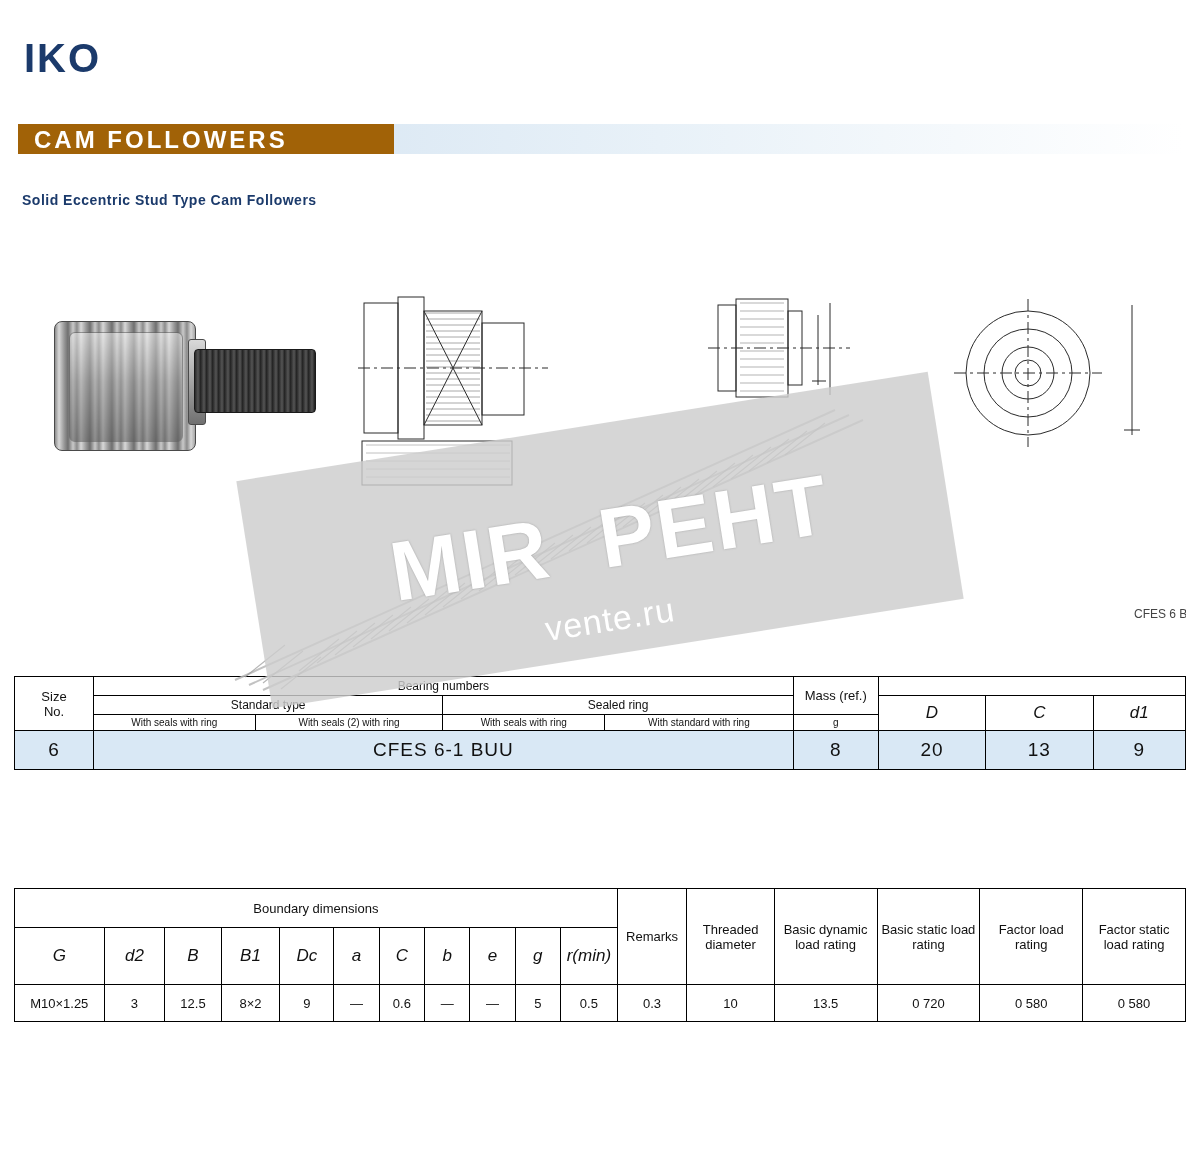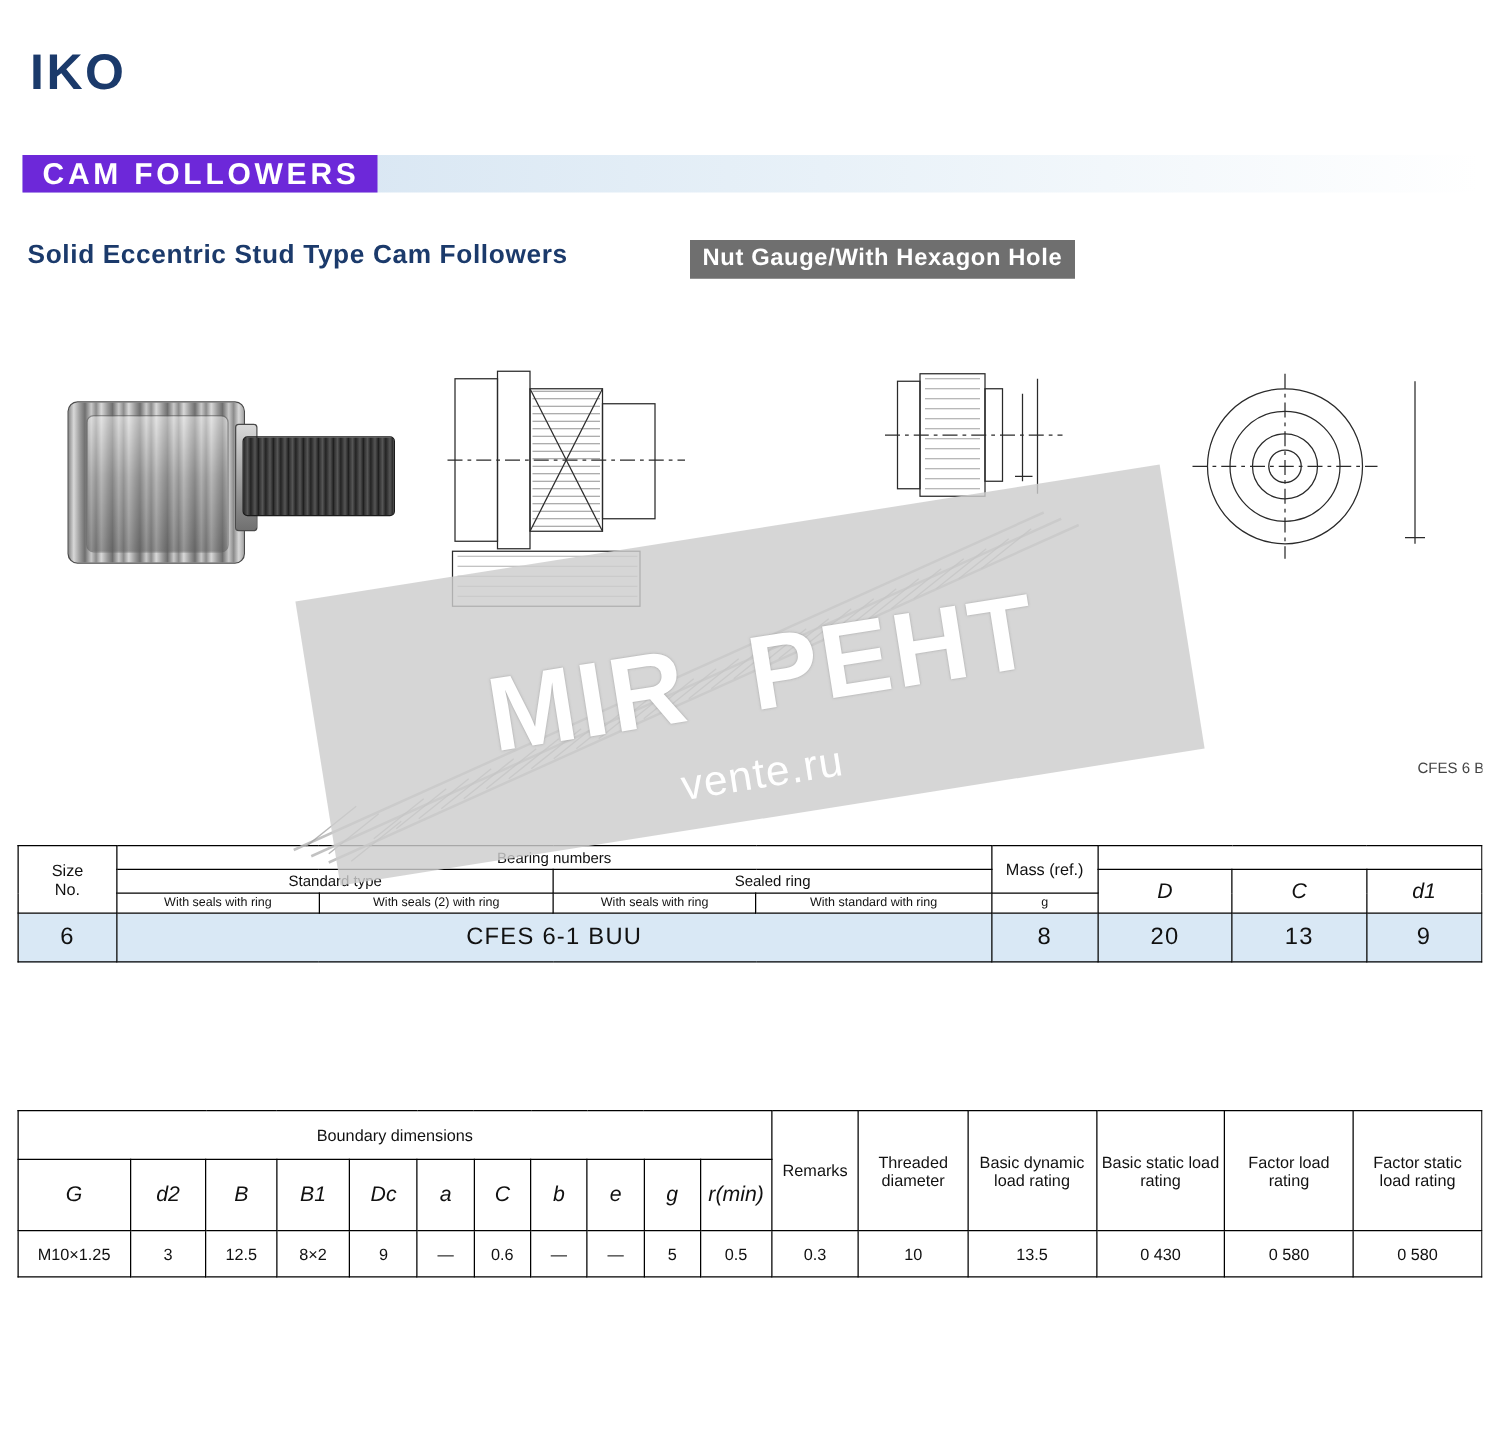--- a/index.html
+++ b/index.html
@@ -18,30 +18,30 @@
     position:absolute;left:24px;top:36px;
     font-size:40px;font-weight:bold;letter-spacing:2px;
     color:#1b3a6b;
     filter:blur(0.6px);
   }
   .section-bar{
     position:absolute;left:18px;top:124px;width:1165px;height:30px;
     background:linear-gradient(to right,#cfe0f0 0%,#e8f1f8 55%,#ffffff 100%);
   }
   .section-tab{
-    position:absolute;left:18px;top:124px;width:284px;height:30px;
-    background:#6d28d9;
+    position:absolute;left:18px;top:124px;width:376px;height:30px;
+    background:#a16207;
   }
   .section-tab span{
     display:block;color:#ffffff;font-size:24px;font-weight:bold;
     letter-spacing:3px;padding:2px 0 0 16px;filter:blur(0.5px);
   }
   .subtitle{
     position:absolute;left:22px;top:192px;
-    font-size:21px;font-weight:bold;color:#1b3a6b;letter-spacing:.5px;
+    font-size:14px;font-weight:bold;color:#1b3a6b;letter-spacing:.5px;
     filter:blur(0.5px);
   }
   .subtitle-badge{
     position:absolute;left:552px;top:192px;
     background:#6f6f6f;color:#ffffff;font-size:19px;font-weight:bold;
     padding:4px 10px 5px 10px;letter-spacing:.5px;filter:blur(0.5px);
   }
 
   
   .figures{position:absolute;left:0;top:255px;width:1200px;height:420px;}
@@ -125,21 +125,20 @@
 <div class="page">
 
   <div class="brand blurred">IKO</div>
 
   <div class="section-bar"></div>
   <div class="section-tab">
     <span>CAM FOLLOWERS</span>
   </div>
 
   <div class="subtitle blurred">Solid Eccentric Stud Type Cam Followers</div>
-  <div class="subtitle-badge">Nut Gauge/With Hexagon Hole</div>
 
   <div class="figures">
 
     <div class="fig fig-photo">
       <div class="photo-body"></div>
       <div class="photo-cap"></div>
       <div class="photo-stud"></div>
     </div>
 
     <div class="fig fig-section">
@@ -275,21 +274,21 @@
       <td>9</td>
       <td>—</td>
       <td>0.6</td>
       <td>—</td>
       <td>—</td>
       <td>5</td>
       <td>0.5</td>
       <td>0.3</td>
       <td>10</td>
       <td>13.5</td>
-      <td>0 430</td>
+      <td>0 720</td>
       <td>0 580</td>
       <td>0 580</td>
     </tr>
   </tbody>
     </table>
 
   <svg class="wm-diag" viewBox="0 0 770 300">
     <g stroke="#b8b8b8" stroke-width="2" opacity="0.85">
       <line x1="20" y1="285" x2="620" y2="15"></line>
       <line x1="34" y1="290" x2="634" y2="20"></line>

